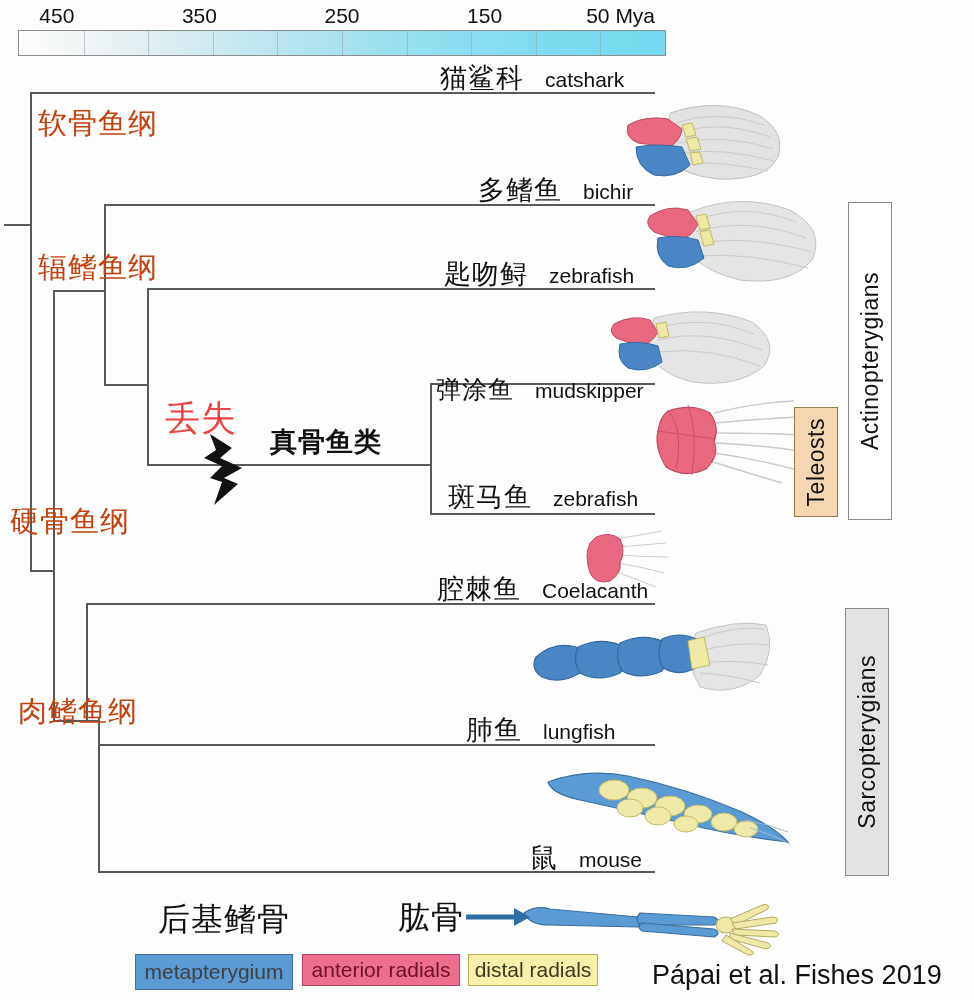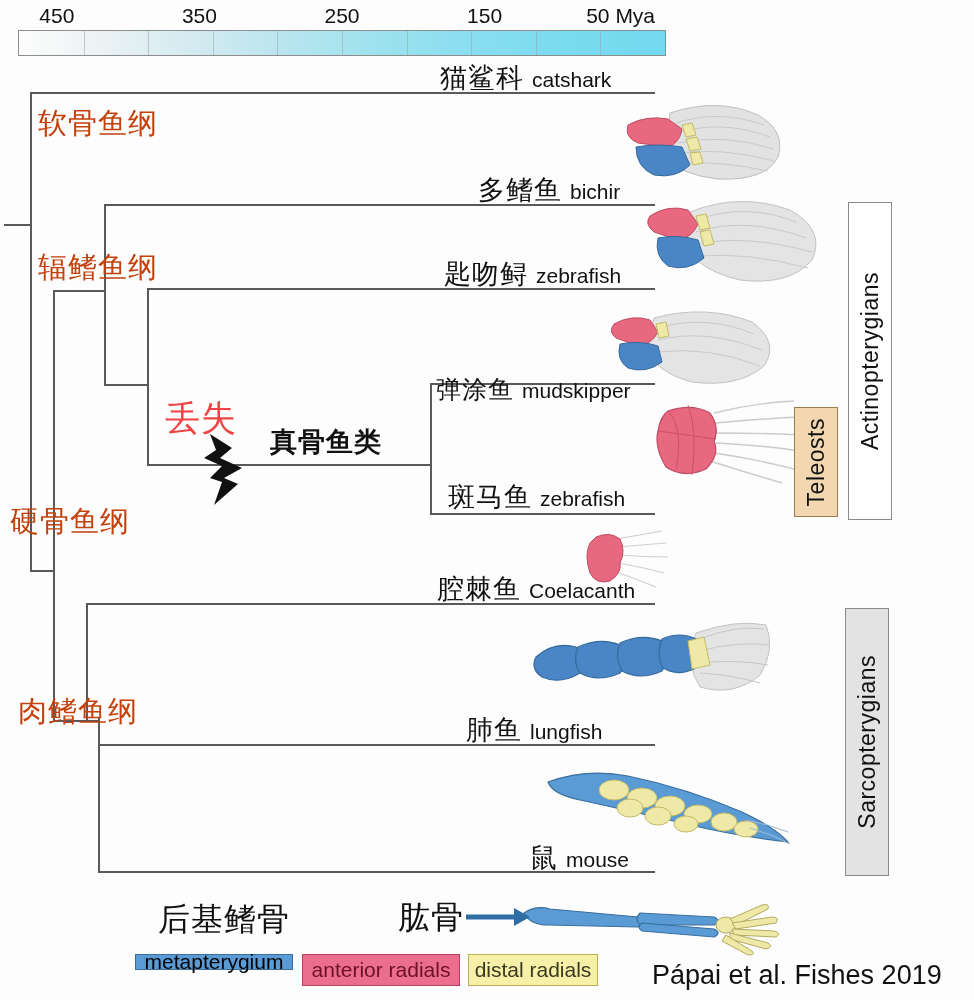--- a/index.html
+++ b/index.html
@@ -50,21 +50,21 @@
   .lnh { height: 2px; }
   .lnv { width: 2px; }
 
   
   .taxon {
     position: absolute;
     white-space: nowrap;
     color: #111;
     display: flex;
     align-items: baseline;
-    gap: 8px;
+    gap: 21px;
   }
   .taxon .cn { font-size: 27px; letter-spacing: 1px; }
   .taxon .en { font-size: 21px; }
   .taxon.small .cn { font-size: 25px; }
 
   .clade {
     position: absolute;
     white-space: nowrap;
     font-size: 29px;
     color: #c2410c;
@@ -389,21 +389,21 @@
   </div>
 
   <div class="cn-annot" style="left:158px; top:898px;">后基鳍骨</div>
   <div class="cn-annot" style="left:398px; top:896px;">肱骨</div>
 
   <svg class="fig" style="left:466px; top:905px;" width="66" height="24" viewBox="0 0 66 24">
     <line x1="0" y1="12" x2="48" y2="12" stroke="#2f6ea5" stroke-width="5"></line>
     <path d="M48 3 L64 12 L48 21 Z" fill="#2f6ea5"></path>
   </svg>
 
-  <div class="legend-box" style="left:135px; top:954px; width:158px; height:16px; background:#5b9bd5; color:#000000; border-color:#3a6f9e;">
+  <div class="legend-box" style="left:135px; top:954px; width:158px; height:36px; background:#5b9bd5; color:#404040; border-color:#3a6f9e;">
     <span>metapterygium</span>
   </div>
   <div class="legend-box" style="left:302px; top:954px; width:158px; height:32px; background:#ec6e8e; color:#6d1028; border-color:#b8405e;">
     <span>anterior radials</span>
   </div>
   <div class="legend-box" style="left:468px; top:954px; width:130px; height:32px; background:#f7f0a8; color:#3a3a20; border-color:#b8ae55;">
     <span>distal radials</span>
   </div>
 
   <div class="cite" style="left:652px; top:960px;">Pápai et al. Fishes 2019</div>

